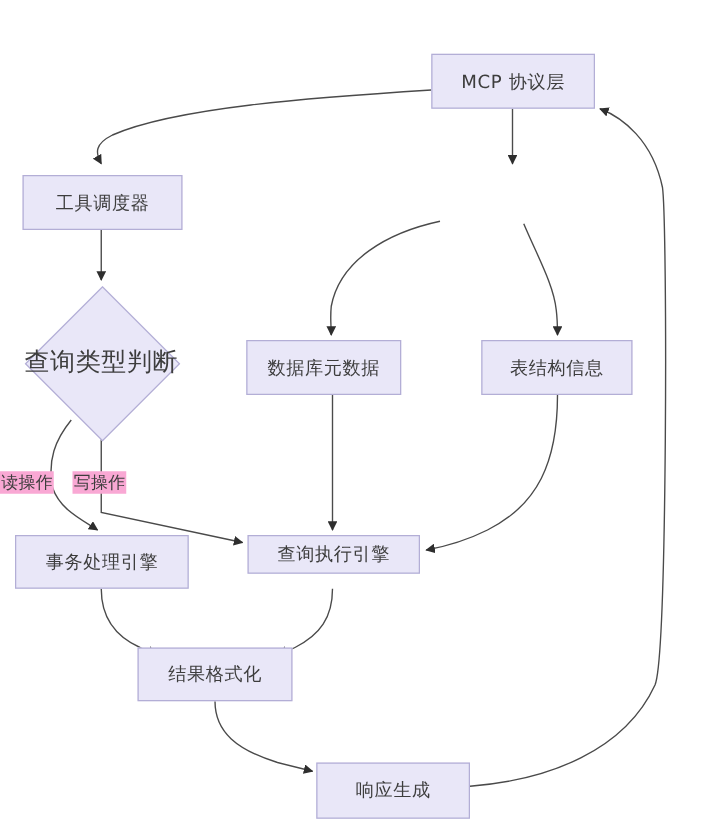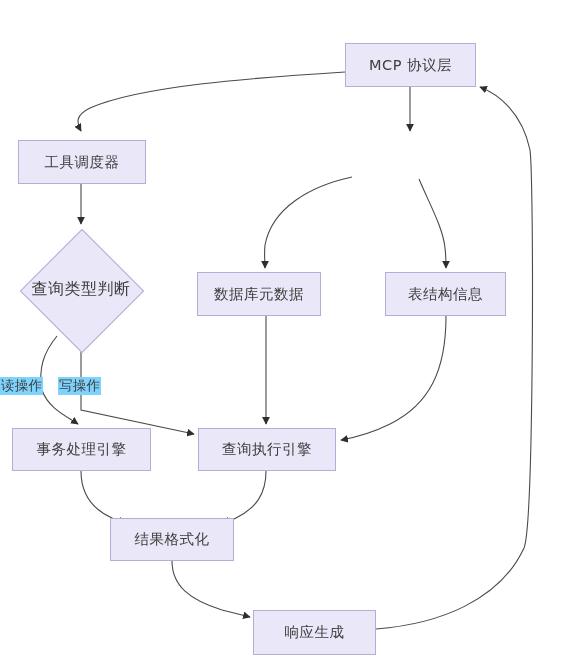--- a/index.html
+++ b/index.html
@@ -53,27 +53,27 @@
     border:1px solid #b3aed6;
     transform:rotate(45deg);
   }
   .node-diamond .diamond-label {
     position:absolute;
     left:0; top:0; right:0; bottom:0;
     display:flex;
     align-items:center;
     justify-content:center;
     color:#3d3d3d;
-    font-size:16px;
+    font-size:20px;
     letter-spacing:0.5px;
     white-space:nowrap;
   }
   .edge-label {
     position:absolute;
-    background:#7dd3fc;
+    background:#f9a8d4;
     color:#3d3d3d;
     font-size:13.5px;
     letter-spacing:0.3px;
     white-space:nowrap;
     padding:0 1px;
     z-index:3;
   }
 </style>
 </head>
 <body>
@@ -133,21 +133,21 @@
   </div>
 
   <div class="node" style="left:385px; top:272px; width:121px; height:44px;">
     <span>表结构信息</span>
   </div>
 
   <div class="node" style="left:12px; top:428px; width:139px; height:43px;">
     <span>事务处理引擎</span>
   </div>
 
-  <div class="node" style="left:198px; top:428px; width:138px; height:43px;">
+  <div class="node" style="left:198px; top:428px; width:138px; height:31px;">
     <span>查询执行引擎</span>
   </div>
 
   <div class="node" style="left:110px; top:518px; width:124px; height:43px;">
     <span>结果格式化</span>
   </div>
 
   <div class="node" style="left:253px; top:610px; width:123px; height:45px;">
     <span>响应生成</span>
   </div>

